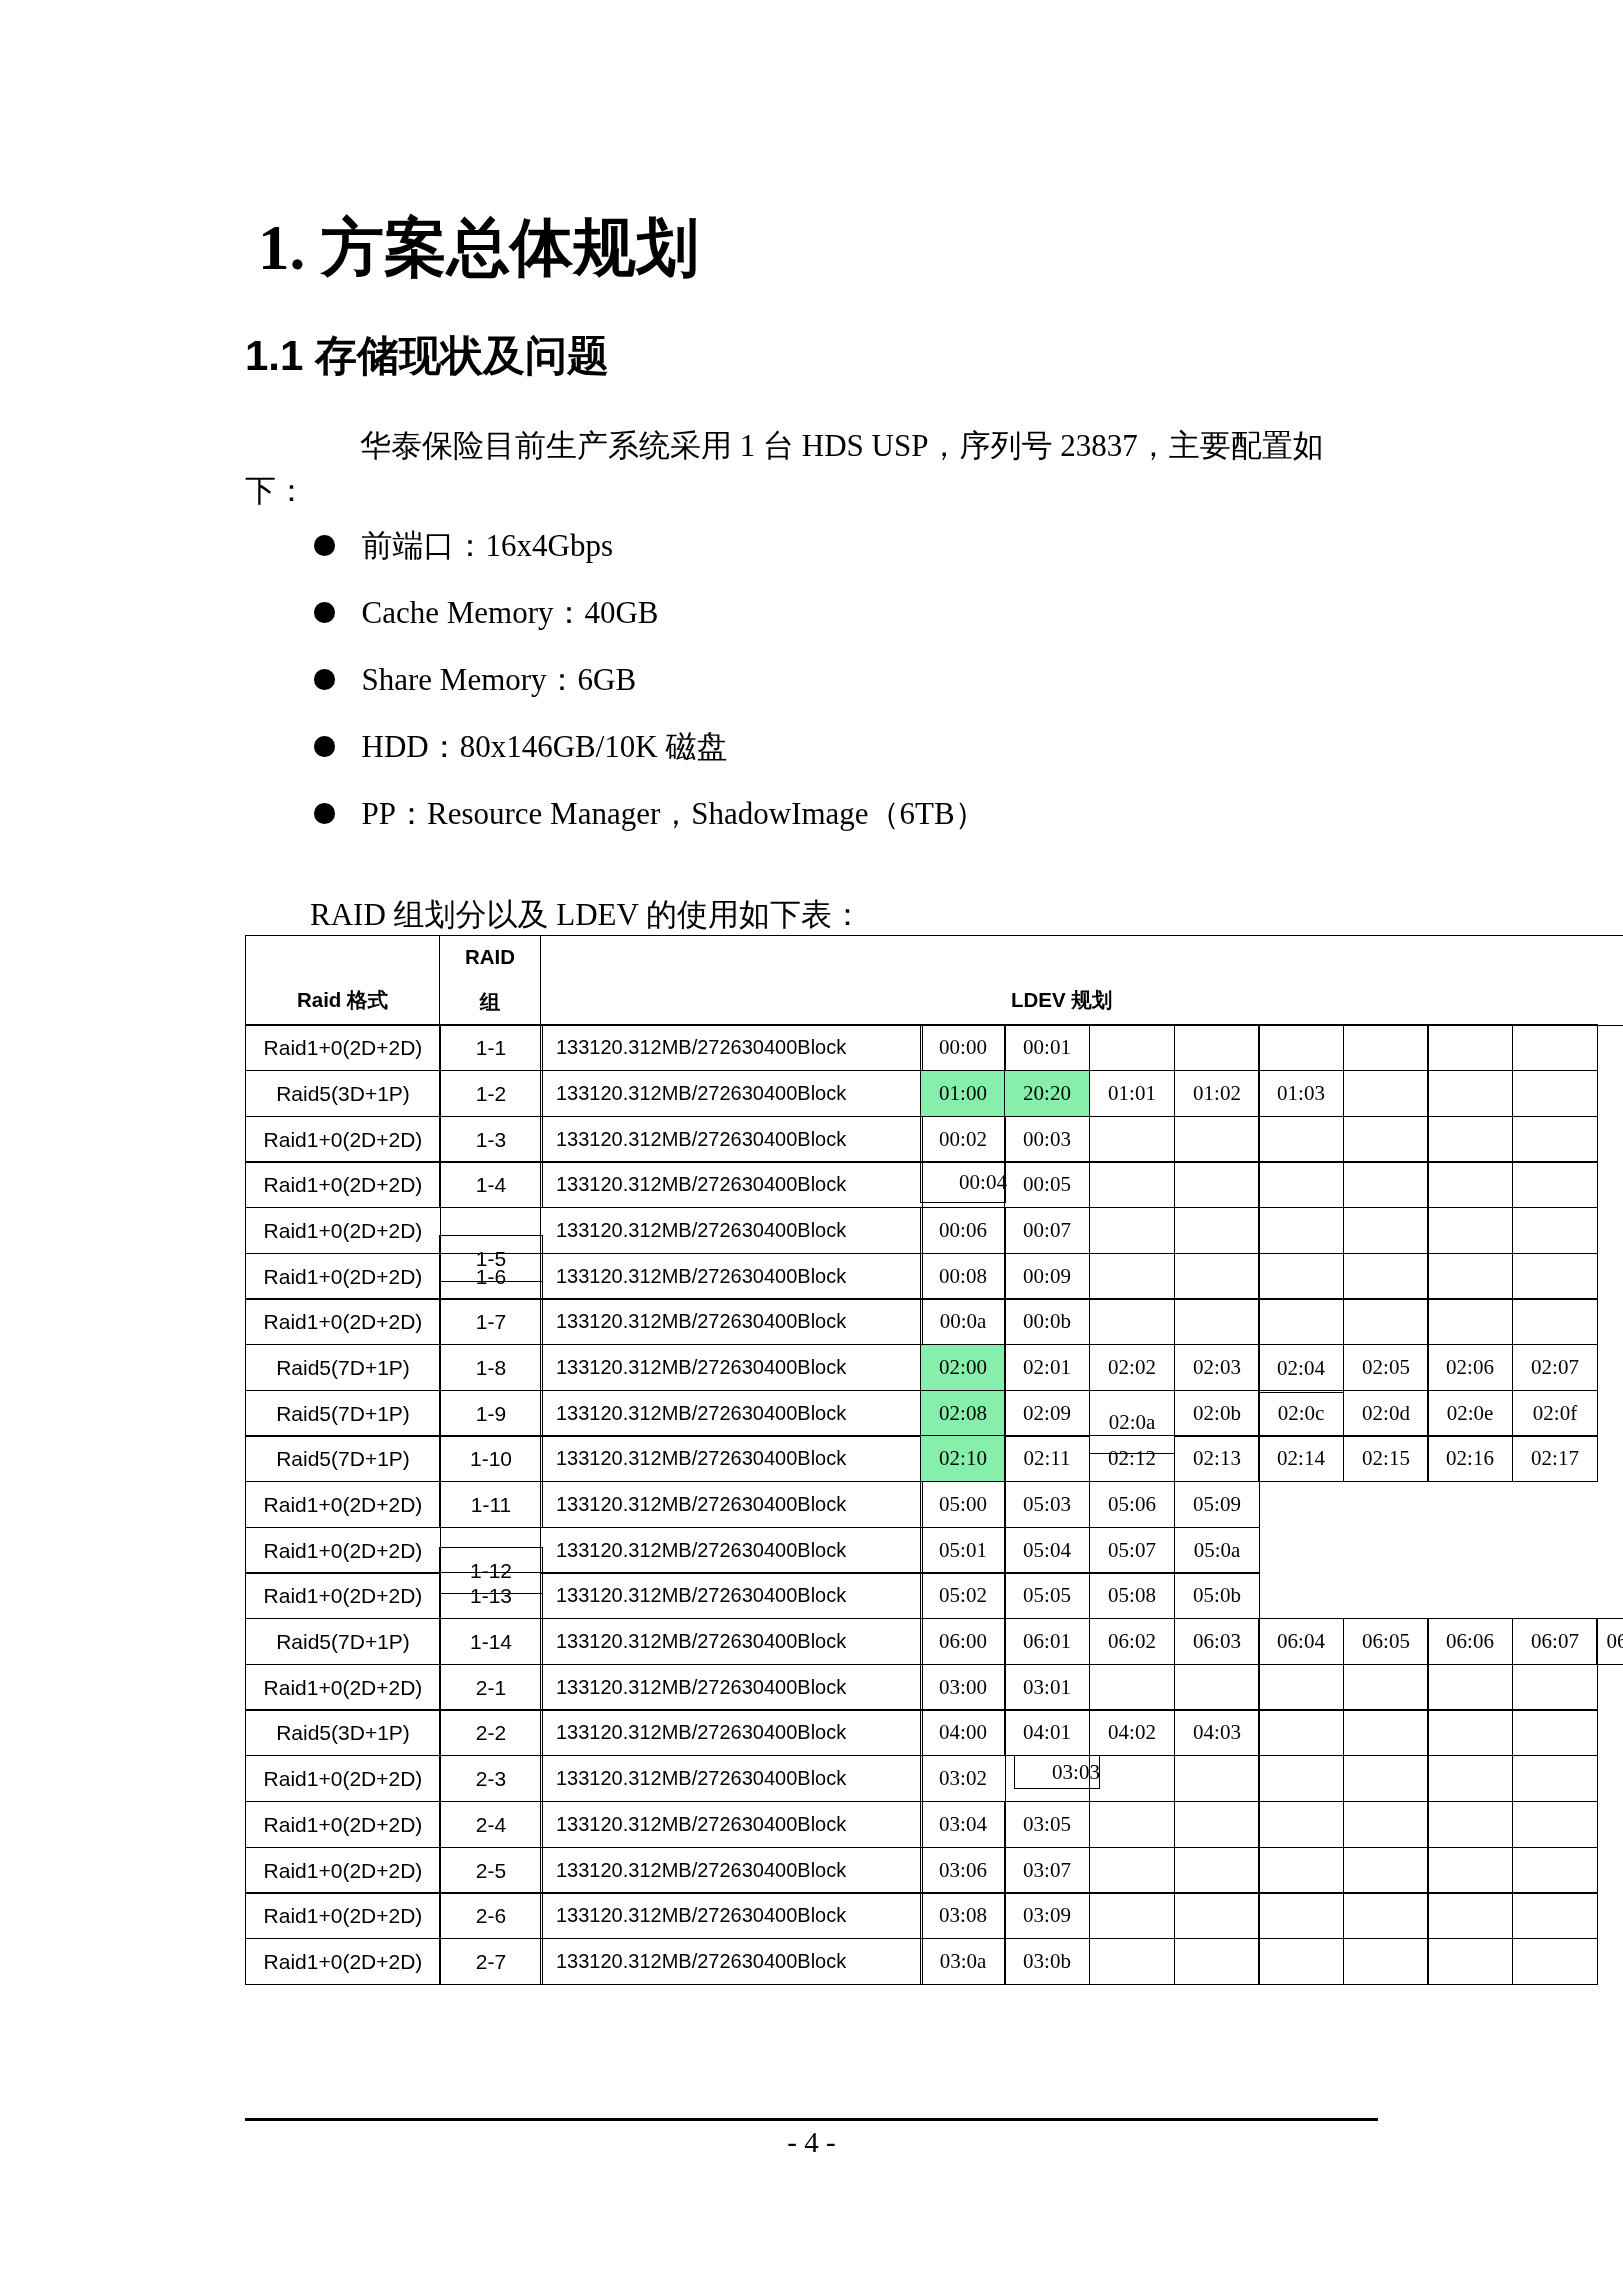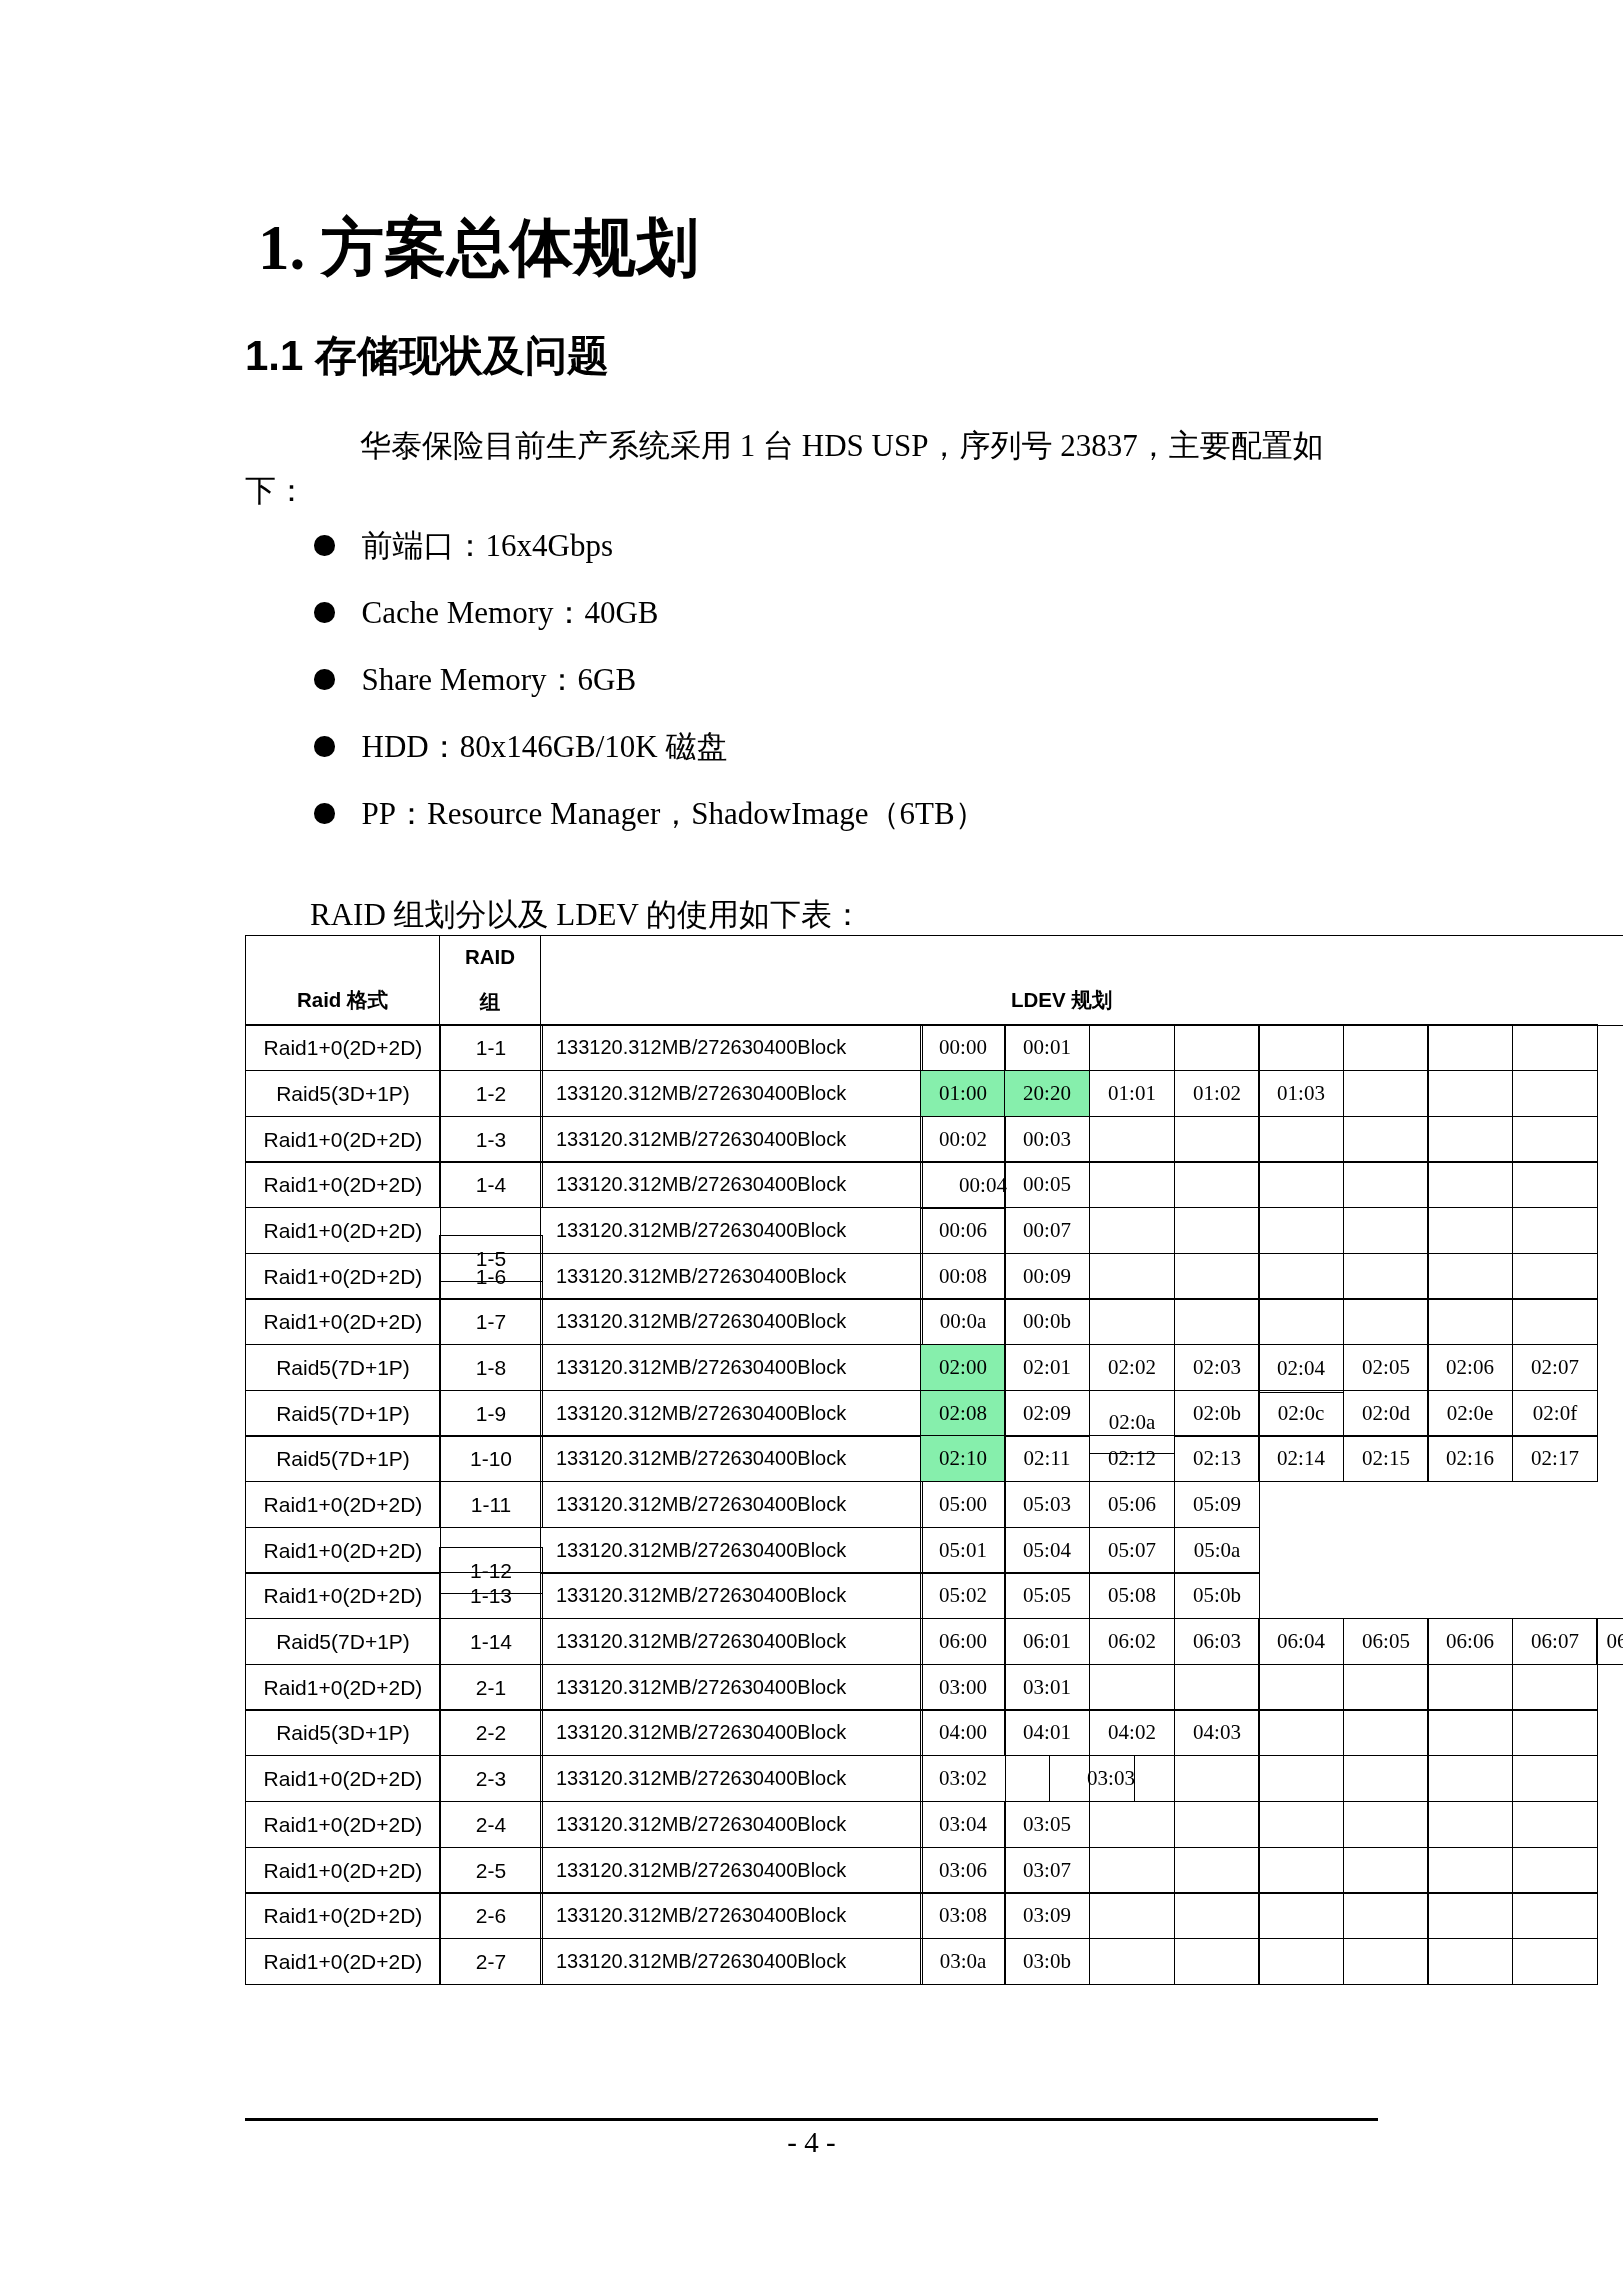--- a/index.html
+++ b/index.html
@@ -107,21 +107,21 @@
         <div class="cell b ldev" style="left: 929px; top: 181px; width: 86px; height: 47px;"></div>
         <div class="cell b ldev" style="left: 1013px; top: 181px; width: 86px; height: 47px;"></div>
         <div class="cell b ldev" style="left: 1098px; top: 181px; width: 86px; height: 47px;"></div>
         <div class="cell b ldev" style="left: 1182px; top: 181px; width: 86px; height: 47px;"></div>
         <div class="cell b ldev" style="left: 1267px; top: 181px; width: 86px; height: 47px;"></div>
       </div>
       <div>
         <div class="cell b sans" style="left: 0px; top: 226px; width: 196px; height: 47px;">Raid1+0(2D+2D)</div>
         <div class="cell b sans" style="left: 194px; top: 226px; width: 104px; height: 47px;">1-4</div>
         <div class="cell b cap" style="left: 295px; top: 226px; width: 383px; height: 47px;">133120.312MB/272630400Block</div>
-        <div class="cell b ldev" style="left: 675px; top: 226px; width: 86px; height: 48px; padding-left: 40px;">00:04</div>
+        <div class="cell b ldev" style="left: 675px; top: 226px; width: 86px; height: 42px; padding-left: 40px;">00:04</div>
         <div class="cell b ldev" style="left: 759px; top: 226px; width: 86px; height: 47px;">00:05</div>
         <div class="cell b ldev" style="left: 844px; top: 226px; width: 86px; height: 47px;"></div>
         <div class="cell b ldev" style="left: 929px; top: 226px; width: 86px; height: 47px;"></div>
         <div class="cell b ldev" style="left: 1013px; top: 226px; width: 86px; height: 47px;"></div>
         <div class="cell b ldev" style="left: 1098px; top: 226px; width: 86px; height: 47px;"></div>
         <div class="cell b ldev" style="left: 1182px; top: 226px; width: 86px; height: 47px;"></div>
         <div class="cell b ldev" style="left: 1267px; top: 226px; width: 86px; height: 47px;"></div>
       </div>
       <div>
         <div class="cell b sans" style="left: 0px; top: 272px; width: 196px; height: 47px;">Raid1+0(2D+2D)</div>
@@ -266,21 +266,21 @@
         <div class="cell b ldev" style="left: 1013px; top: 774px; width: 86px; height: 47px;"></div>
         <div class="cell b ldev" style="left: 1098px; top: 774px; width: 86px; height: 47px;"></div>
         <div class="cell b ldev" style="left: 1182px; top: 774px; width: 86px; height: 47px;"></div>
         <div class="cell b ldev" style="left: 1267px; top: 774px; width: 86px; height: 47px;"></div>
       </div>
       <div>
         <div class="cell b sans" style="left: 0px; top: 820px; width: 196px; height: 47px;">Raid1+0(2D+2D)</div>
         <div class="cell b sans" style="left: 194px; top: 820px; width: 104px; height: 47px;">2-3</div>
         <div class="cell b cap" style="left: 295px; top: 820px; width: 383px; height: 47px;">133120.312MB/272630400Block</div>
         <div class="cell b ldev" style="left: 675px; top: 820px; width: 86px; height: 47px;">03:02</div>
-        <div class="cell b ldev" style="left: 804px; top: 820px; width: 86px; height: 47px; padding-left: 38px;">03:03</div>
+        <div class="cell b ldev" style="left: 769px; top: 820px; width: 86px; height: 34px; padding-left: 38px;">03:03</div>
         <div class="cell b ldev" style="left: 844px; top: 820px; width: 86px; height: 47px;"></div>
         <div class="cell b ldev" style="left: 929px; top: 820px; width: 86px; height: 47px;"></div>
         <div class="cell b ldev" style="left: 1013px; top: 820px; width: 86px; height: 47px;"></div>
         <div class="cell b ldev" style="left: 1098px; top: 820px; width: 86px; height: 47px;"></div>
         <div class="cell b ldev" style="left: 1182px; top: 820px; width: 86px; height: 47px;"></div>
         <div class="cell b ldev" style="left: 1267px; top: 820px; width: 86px; height: 47px;"></div>
       </div>
       <div>
         <div class="cell b sans" style="left: 0px; top: 866px; width: 196px; height: 47px;">Raid1+0(2D+2D)</div>
         <div class="cell b sans" style="left: 194px; top: 866px; width: 104px; height: 47px;">2-4</div>

